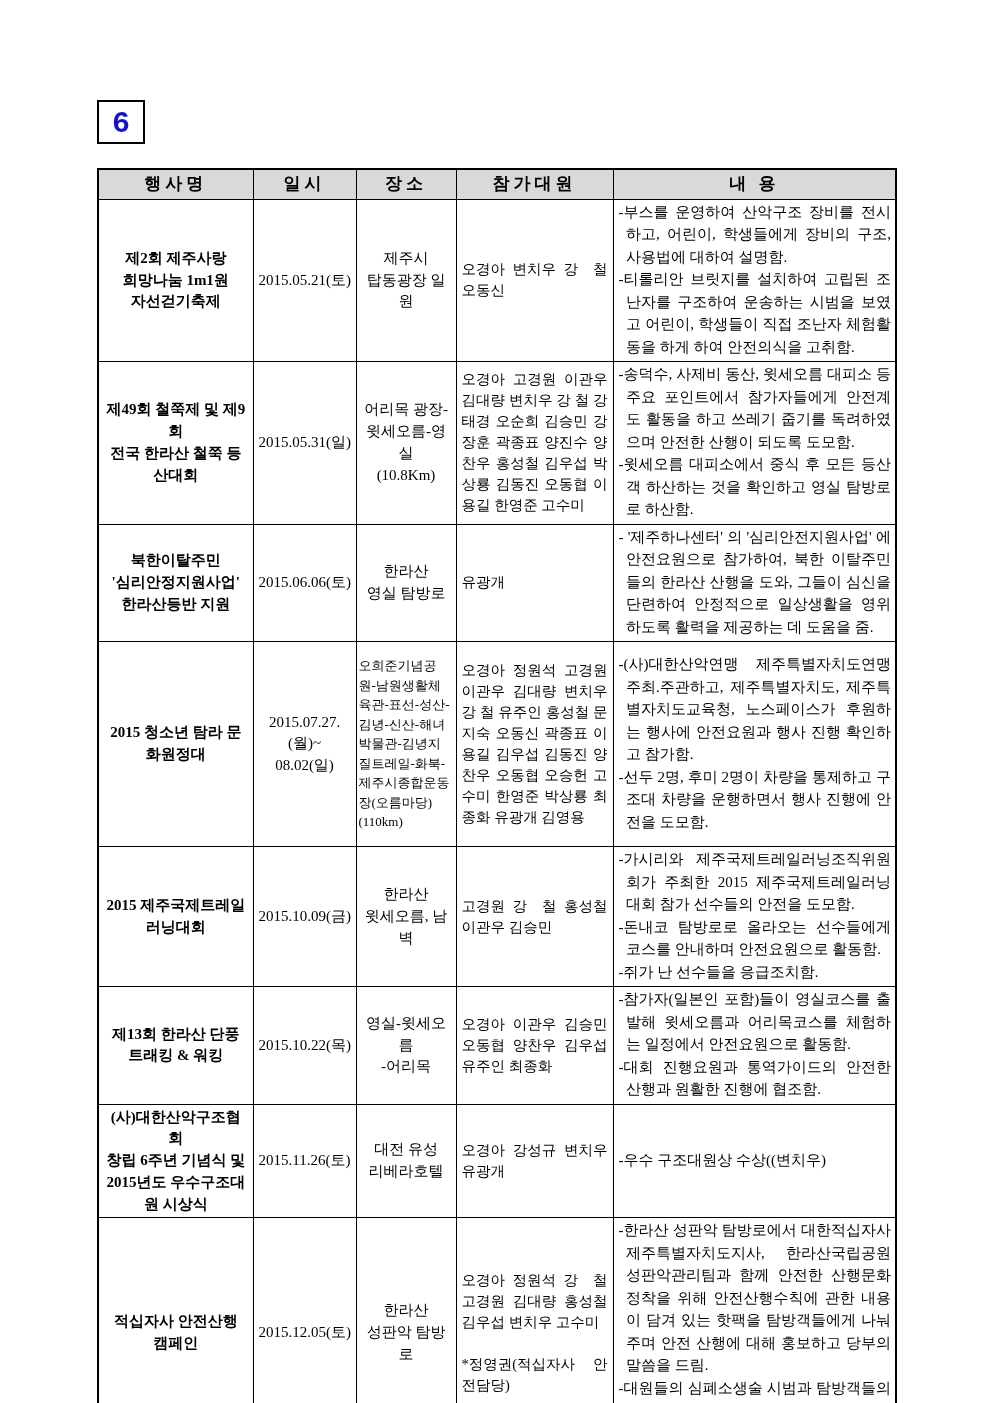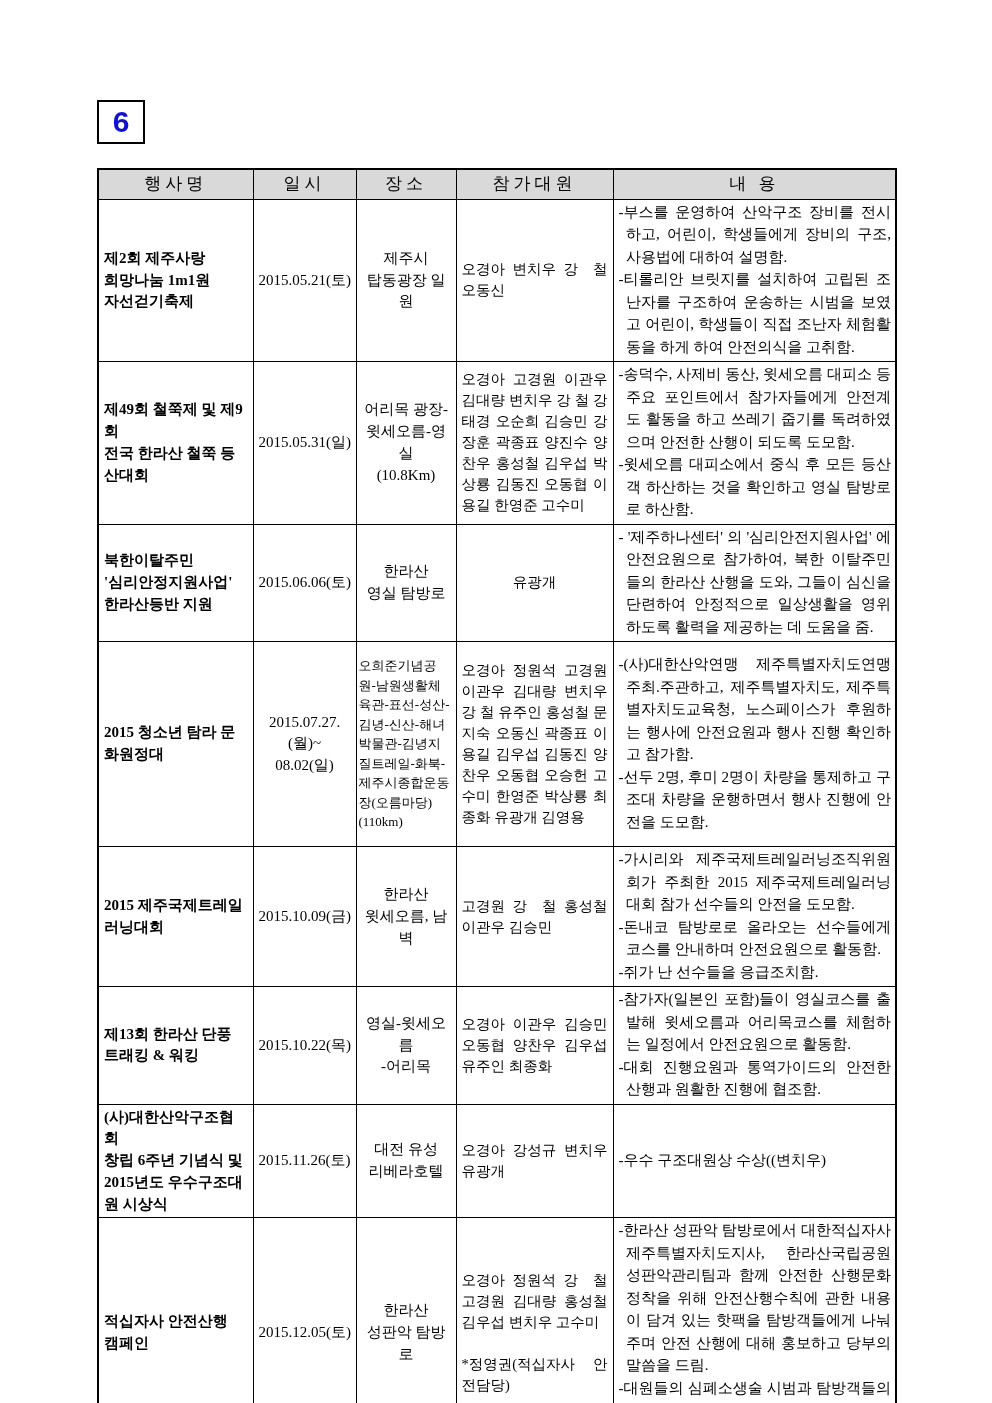--- a/index.html
+++ b/index.html
@@ -50,47 +50,46 @@
   th,td{
     border:1.6px solid var(--border_color);
     vertical-align:middle;
     padding:2px 5px;
     font-size:15px;
     line-height:1.45;
     overflow:hidden;
   }
   th{
     background:var(--header_bg);
-    font-weight:normal;
+    font-weight:bold;
     letter-spacing:4px;
     height:30px;
     font-size:17px;
     padding:2px 0;
   }
   td.c-name{
-    font-weight:bold;text-align:left;
+    font-weight:bold;text-align:center;
     white-space:pre-wrap;
     font-size:15px;
   }
   td.c-date{
     text-align:center;white-space:pre-wrap;
   }
   td.c-place{
     text-align:center;white-space:pre-wrap;margin-left:8px;
   }
   td.c-place.small{
     font-size:13px;text-align:left;padding:2px 2px;line-height:1.5;
   }
   td.c-members{
     text-align:left;white-space:pre-wrap;
     font-size:14.5px;
     text-align:justify;
   }
   td.c-members.center{
-    text-align:center;
   }
   td.c-content{
     padding:1px 4px 3px 5px;
   }
   .bullet{
     padding-left:1ch;
     text-indent:-1ch;
     text-align:justify;
     line-height:1.5;
   }

